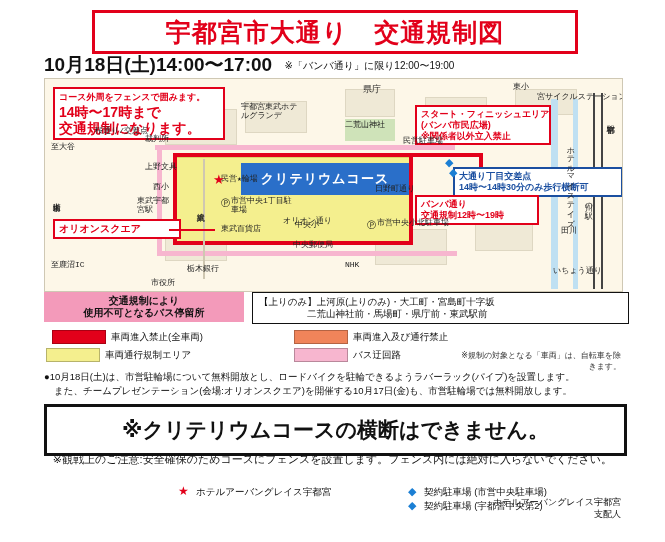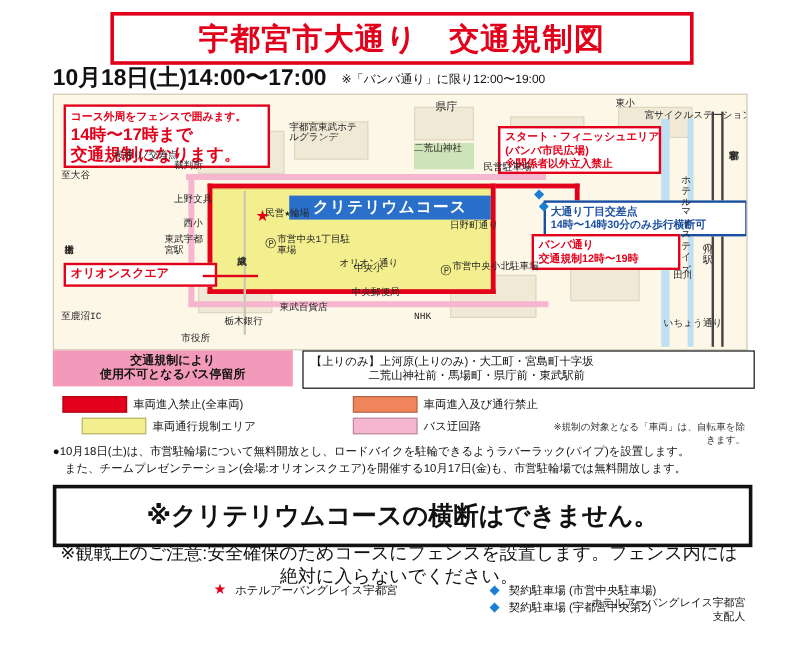--- a/index.html
+++ b/index.html
@@ -58,21 +58,21 @@
   .sw-pink{background:#f7b6cf;}
   .lg-t{font-size:9.5px;margin-left:5px;color:#111;white-space:nowrap;}
   .lg-note{position:absolute;font-size:8px;color:#333;}
 
   
   .para{position:absolute;left:44px;top:370px;width:577px;font-size:9.5px;color:#111;line-height:1.45;}
 
   
   .warn{position:absolute;left:44px;top:404px;width:577px;height:46px;border:3px solid #111;background:#fff;display:flex;align-items:center;justify-content:center;}
   .warn span{font-size:21px;font-weight:bold;color:#111;letter-spacing:0px;white-space:nowrap;}
-  .warn-sub{position:absolute;left:44px;top:452px;width:577px;text-align:center;font-size:15px;color:#111;}
+  .warn-sub{position:absolute;left:44px;top:452px;width:577px;text-align:center;font-size:11px;color:#111;}
 
   
   .bl{position:absolute;font-size:9.5px;color:#111;white-space:nowrap;}
   .blstar{position:absolute;color:#e2001a;font-size:12px;}
   .bldia{position:absolute;color:#1b7fd4;font-size:11px;}
   .sign{position:absolute;right:44px;top:496px;text-align:right;font-size:9px;color:#111;line-height:1.35;}
 </style>
 </head>
 <body>
 
@@ -114,42 +114,42 @@
     <div class="redline" style="left:434px;top:74px;width:4px;height:24px;"></div>
 
     <div class="riverline" style="left:506px;top:20px;width:7px;height:190px;"></div>
     <div class="riverline" style="left:528px;top:20px;width:5px;height:190px;"></div>
 
     <div class="leadline" style="left:548px;top:14px;width:2px;height:196px;background:#444;"></div>
     <div class="leadline" style="left:556px;top:14px;width:2px;height:196px;background:#444;"></div>
 
     <div class="leadline" style="left:158px;top:80px;width:2px;height:120px;background:#cfc7b1;"></div>
 
-    <div class="bluebar" style="left:196px;top:84px;width:168px;height:20px;">
+    <div class="bluebar" style="left:196px;top:84px;width:168px;height:32px;">
       <span>クリテリウムコース</span>
     </div>
 
     <div class="callout" style="left:8px;top:8px;width:160px;">
       <div class="c1">コース外周をフェンスで囲みます。</div>
       <div class="c2">14時〜17時まで</div>
       <div class="c2">交通規制になります。</div>
     </div>
 
     <div class="redbox" style="left:370px;top:26px;width:124px;">
       <div class="r1">スタート・フィニッシュエリア</div>
       <div class="r1">(バンバ市民広場)</div>
       <div class="r1">※関係者以外立入禁止</div>
     </div>
 
     <div class="bluebox" style="left:408px;top:88px;width:158px;">
       <div class="b1">大通り丁目交差点</div>
       <div class="b1">14時〜14時30分のみ歩行横断可</div>
     </div>
 
-    <div class="redbox" style="left:370px;top:116px;width:112px;margin-left:28px;">
+    <div class="redbox" style="left:370px;top:116px;width:112px;">
       <div class="r1">バンバ通り</div>
       <div class="r1">交通規制12時〜19時</div>
     </div>
 
     <div class="redbox" style="left:8px;top:140px;width:116px;border-width:2px;">
       <div class="r1" style="font-size:10px;">オリオンスクエア</div>
     </div>
     <div class="leadline" style="left:124px;top:150px;width:46px;height:2px;background:#e2001a;"></div>
 
     <div class="lbl" style="left:318px;top:6px;">県庁</div>
@@ -163,21 +163,21 @@
     <div class="lbl lbl-sm" style="left:50px;top:48px;">桜通り/交差点</div>
     <div class="lbl lbl-sm" style="left:100px;top:56px;">裁判所</div>
     <div class="lbl lbl-sm" style="left:100px;top:84px;">上野文具</div>
     <div class="lbl lbl-sm" style="left:176px;top:96px;">民営★輪場</div>
     <div class="lbl lbl-sm" style="left:238px;top:106px;margin-top:32px;">オリオン通り</div>
     <div class="lbl lbl-sm" style="left:330px;top:106px;">日野町通り</div>
     <div class="lbl lbl-sm" style="left:108px;top:104px;">西小</div>
     <div class="lbl lbl-sm" style="left:92px;top:118px;width:34px;white-space:normal;">東武宇都宮駅</div>
     <div class="lbl lbl-sm" style="left:186px;top:118px;width:68px;white-space:normal;">市営中央1丁目駐車場</div>
     <div class="lbl lbl-sm" style="left:250px;top:142px;">中央小</div>
-    <div class="lbl lbl-sm" style="left:188px;top:146px;margin-top:28px;">東武百貨店</div>
+    <div class="lbl lbl-sm" style="left:176px;top:146px;">東武百貨店</div>
     <div class="lbl lbl-sm" style="left:248px;top:162px;">中央郵便局</div>
     <div class="lbl lbl-sm" style="left:332px;top:140px;width:72px;white-space:normal;">市営中央小北駐車場</div>
     <div class="lbl lbl-sm" style="left:300px;top:182px;">NHK</div>
     <div class="lbl lbl-sm" style="left:142px;top:186px;">栃木銀行</div>
     <div class="lbl lbl-sm" style="left:106px;top:200px;">市役所</div>
     <div class="lbl lbl-sm" style="left:516px;top:148px;">田川</div>
     <div class="lbl lbl-sm" style="left:538px;top:118px;writing-mode:vertical-rl;">川の駅</div>
     <div class="lbl lbl-sm" style="left:508px;top:188px;">いちょう通り</div>
     <div class="lbl lbl-sm" style="left:6px;top:64px;">至大谷</div>
     <div class="lbl lbl-sm" style="left:6px;top:118px;writing-mode:vertical-rl;">栃木街道</div>
@@ -202,21 +202,21 @@
       <span>【上りのみ】上河原(上りのみ)・大工町・宮島町十字坂</span><br>
       <span style="margin-left:48px;display:inline-block;">二荒山神社前・馬場町・県庁前・東武駅前</span>
     </span>
   </div>
 
   <div class="legend">
     <div class="lg-row" style="left:8px;top:0px;">
       <span class="sw sw-red"></span>
       <span class="lg-t">車両進入禁止(全車両)</span>
     </div>
-    <div class="lg-row" style="left:24px;top:18px;">
+    <div class="lg-row" style="left:2px;top:18px;">
       <span class="sw sw-yellow"></span>
       <span class="lg-t">車両通行規制エリア</span>
     </div>
     <div class="lg-row" style="left:250px;top:0px;">
       <span class="sw sw-orange"></span>
       <span class="lg-t">車両進入及び通行禁止</span>
     </div>
     <div class="lg-row" style="left:250px;top:18px;">
       <span class="sw sw-pink"></span>
       <span class="lg-t">バス迂回路</span>

